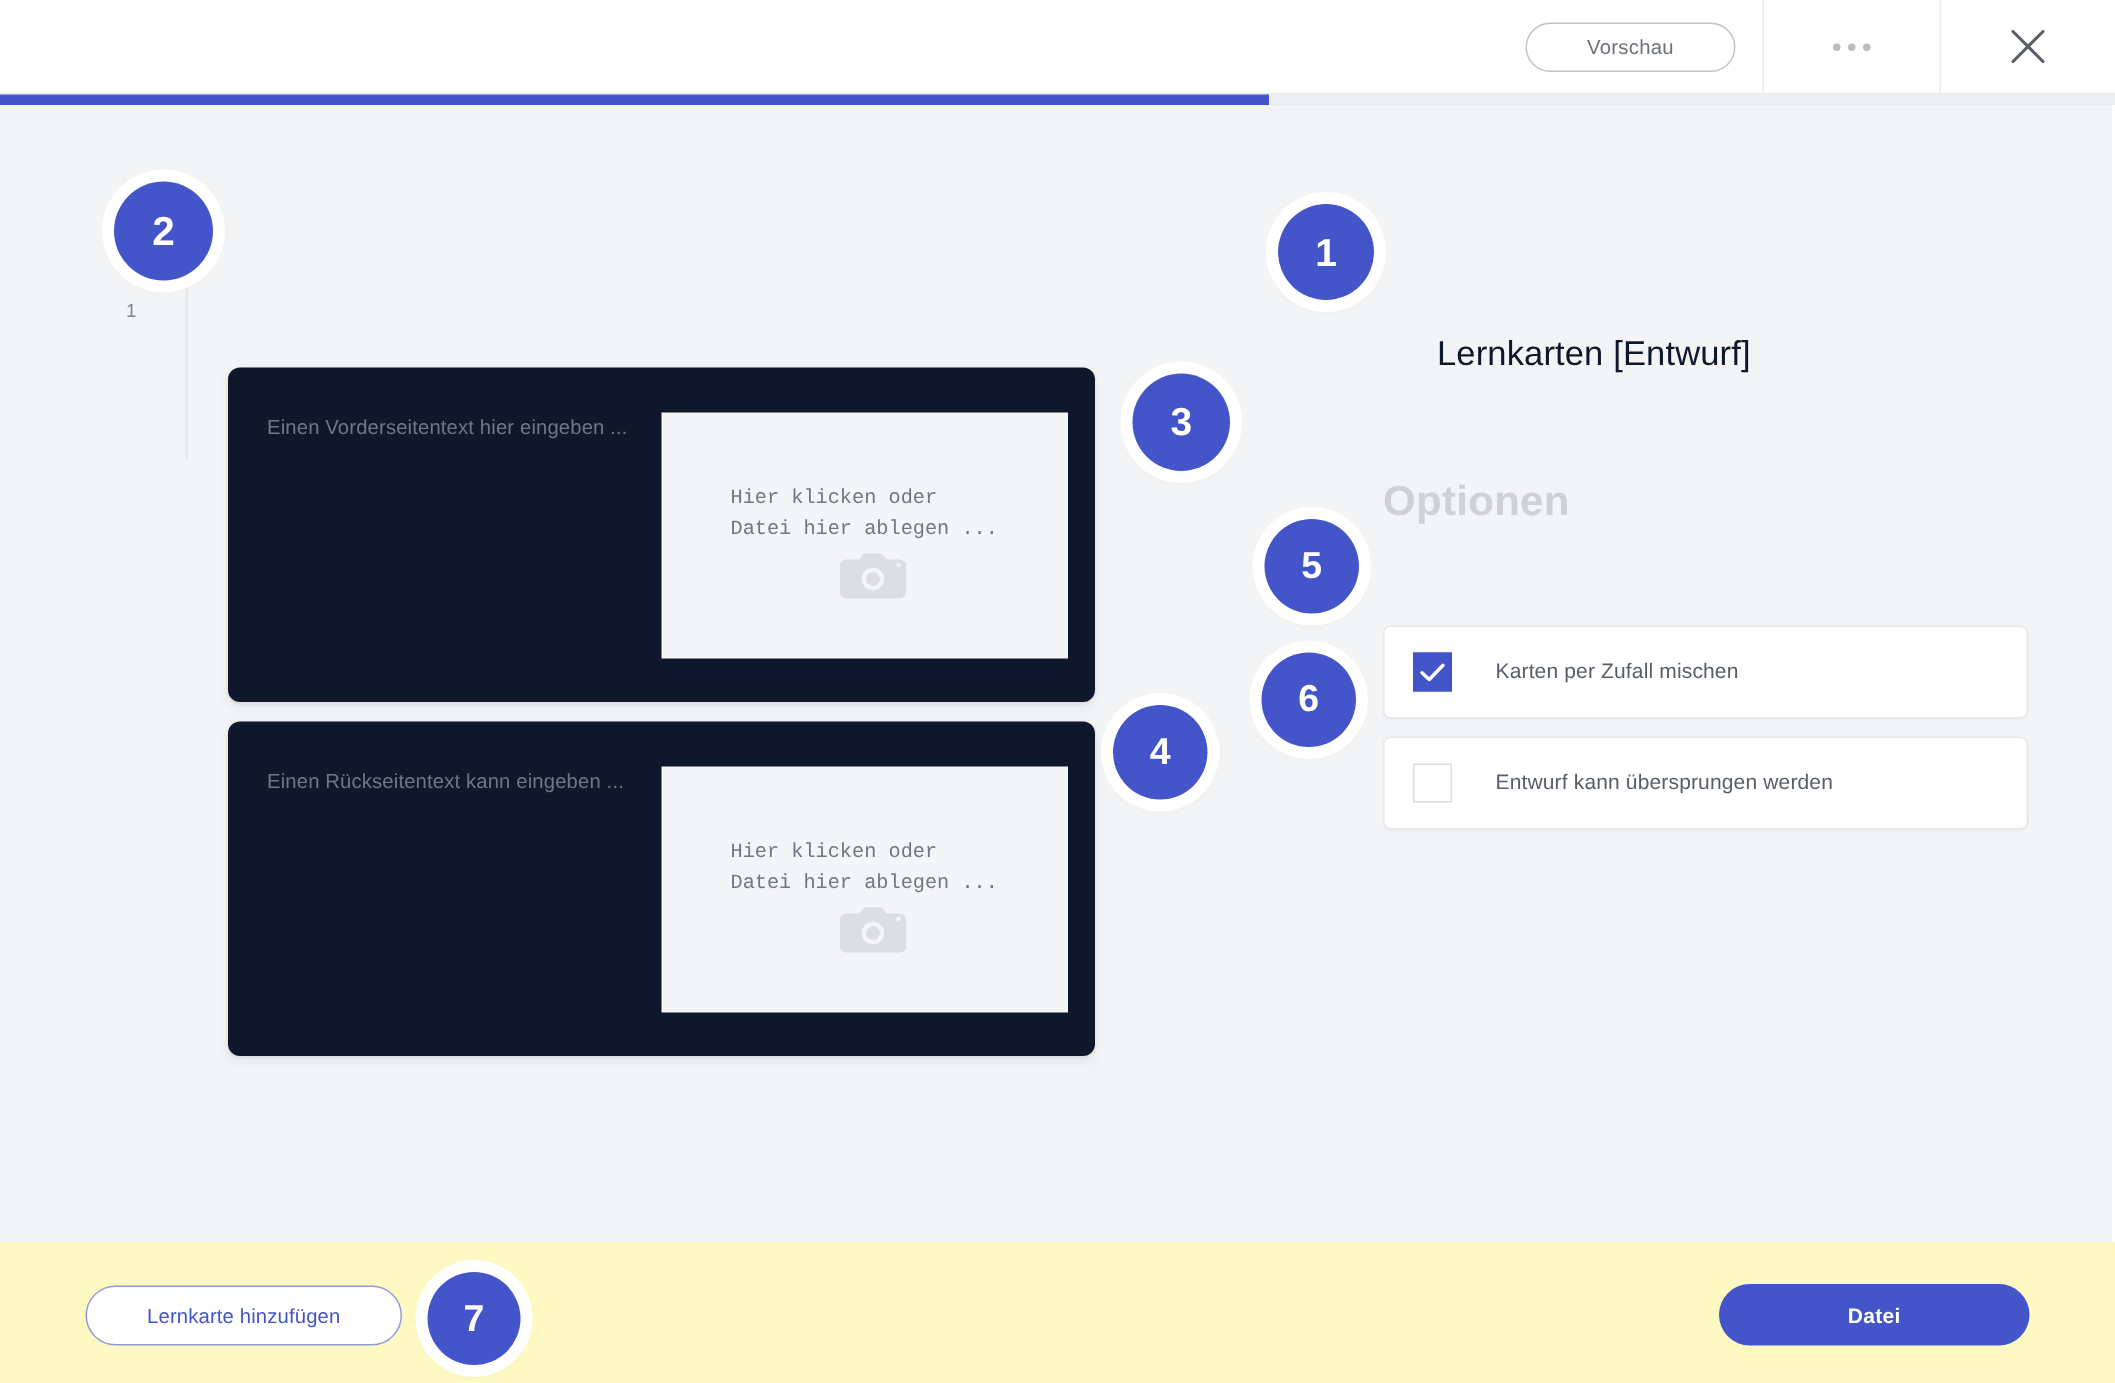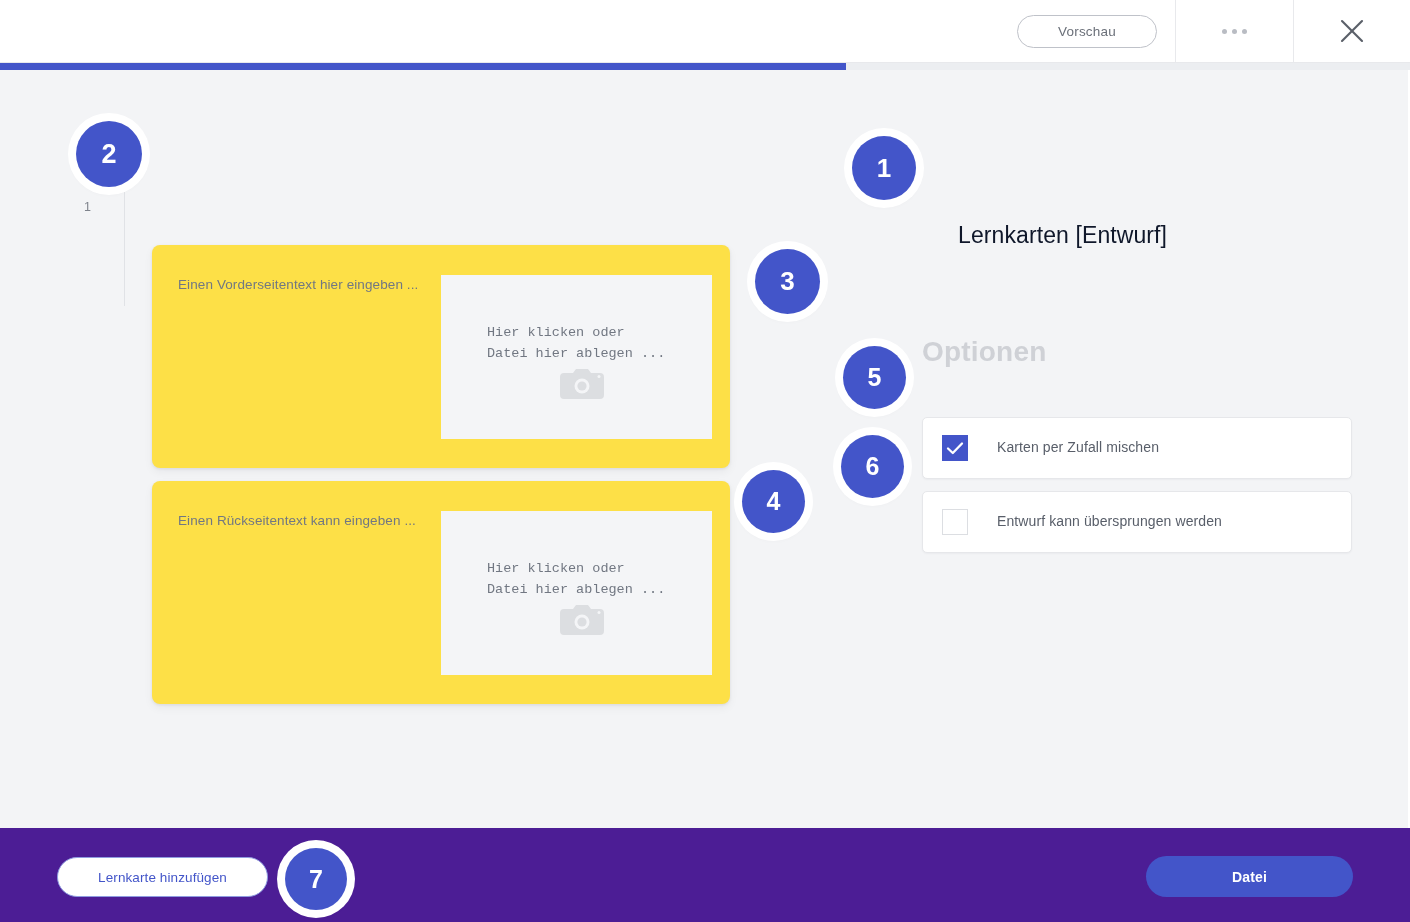--- a/index.html
+++ b/index.html
@@ -136,21 +136,21 @@
     top: 118px;
     width: 1px;
     height: 118px;
     background: #e0e2e6;
   }
 
   .flashcard {
     position: absolute;
     left: 152px;
     width: 578px;
-    background: #fde047;
+    background: #0f172a;
     border-radius: 8px;
     box-shadow: 0 1px 3px rgba(20,24,40,.08), 0 4px 10px rgba(20,24,40,.05);
   }
   #card-front { top: 175px; height: 223px; }
   #card-back  { top: 411px; height: 223px; }
 
   .card-text-placeholder {
     position: absolute;
     left: 26px;
     top: 32px;
@@ -194,21 +194,21 @@
     top: 152px;
     font-size: 23px;
     color: #0f172a;
     letter-spacing: .1px;
     white-space: nowrap;
     margin-left: 32px;
   }
   #options-heading {
     position: absolute;
     left: 922px;
-    top: 266px;
+    top: 248px;
     font-size: 28px;
     font-weight: bold;
     color: #cfd1d6;
     letter-spacing: .2px;
   }
 
   .option-row {
     position: absolute;
     left: 922px;
     width: 430px;
@@ -250,21 +250,21 @@
     letter-spacing: .1px;
   }
 
   
   #footer {
     position: absolute;
     left: 0;
     top: 828px;
     width: 1410px;
     height: 94px;
-    background: #4c1d95;
+    background: #fef9c3;
   }
   #add-card-btn {
     position: absolute;
     left: 57px;
     top: 29px;
     width: 211px;
     height: 40px;
     border: 1px solid #8f9ce0;
     border-radius: 20px;
     background: #ffffff;

